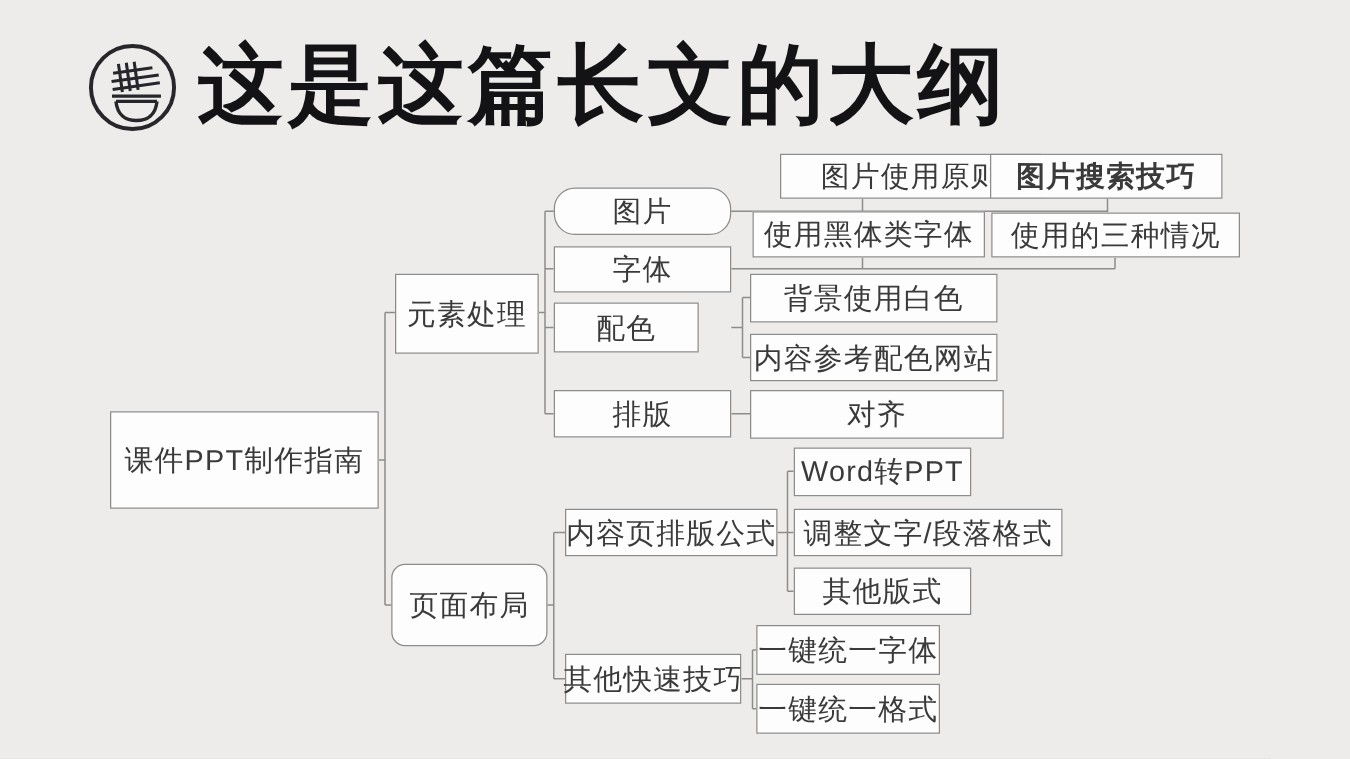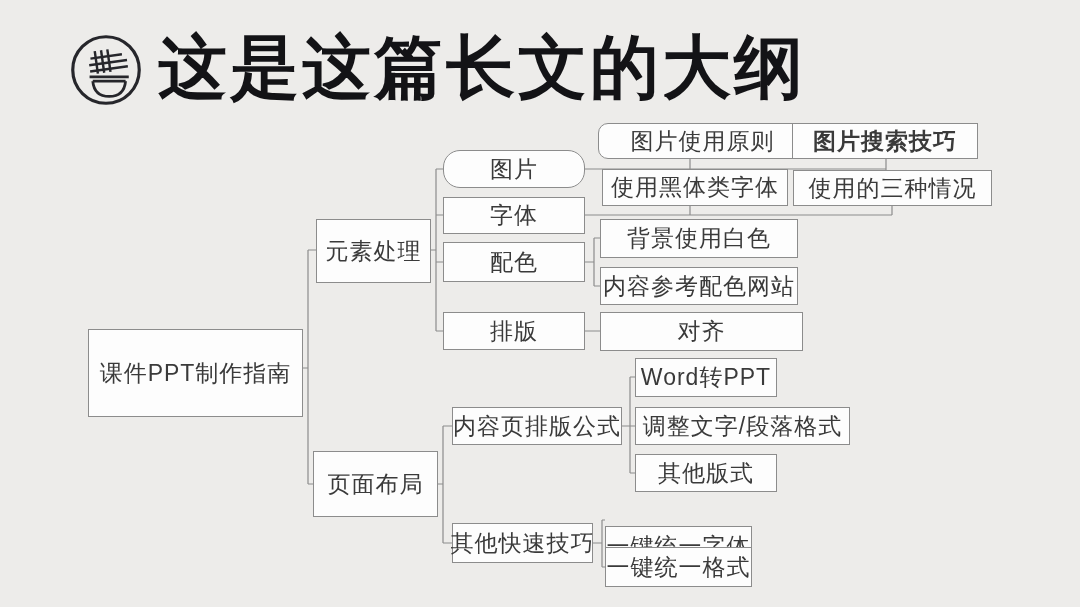--- a/index.html
+++ b/index.html
@@ -55,44 +55,44 @@
       M431 250 H436 M436 169 V331 M436 169 H443 M436 215 H443 M436 262 H443 M436 331 H443
       M585 169 H886 M690 159 V169 M886 158 V170
       M585 215 H892 M690 206 V215 M892 206 V215
       M585 262 H594 M594 238 V286 M594 238 H600 M594 286 H600
       M585 331 H600
       M438 484 H443 M443 426 V543 M443 426 H452 M443 543 H452
       M622 426 H630 M630 377 V473 M630 377 H635 M630 426 H635 M630 473 H635
       M593 543 H602 M602 520 V567 M602 520 H605 M602 567 H605"></path>
   </svg>
 
-  <div class="node" style="left:88px;top:329px;width:215px;height:88px;">课件PPT制作指南</div>
+  <div class="node" style="left:88px;top:329px;width:215px;height:78px;">课件PPT制作指南</div>
 
   <div class="node" style="left:316px;top:219px;width:115px;height:64px;">元素处理</div>
-  <div class="node" style="left:313px;top:451px;width:125px;height:66px;">页面布局</div>
+  <div class="node" style="left:313px;top:451px;width:125px;height:66px;border-radius:11px;">页面布局</div>
 
   <div class="node" style="left:443px;top:150px;width:142px;height:38px;border-radius:17px;">图片</div>
   <div class="node" style="left:443px;top:197px;width:142px;height:37px;">字体</div>
-  <div class="node" style="left:443px;top:242px;width:142px;height:40px;">配色</div>
+  <div class="node" style="left:443px;top:242px;width:116px;height:40px;">配色</div>
   <div class="node" style="left:443px;top:312px;width:142px;height:38px;">排版</div>
 
-  <div class="node" style="left:598px;top:123px;width:209px;height:36px;border-radius:10px;">图片使用原则</div>
+  <div class="node" style="left:624px;top:123px;width:209px;height:36px;">图片使用原则</div>
   <div class="node" style="left:792px;top:123px;width:186px;height:36px;font-weight:bold;">图片搜索技巧</div>
 
   <div class="node" style="left:602px;top:169px;width:186px;height:37px;">使用黑体类字体</div>
   <div class="node" style="left:793px;top:170px;width:199px;height:36px;">使用的三种情况</div>
 
   <div class="node" style="left:600px;top:219px;width:198px;height:39px;">背景使用白色</div>
   <div class="node" style="left:600px;top:267px;width:198px;height:38px;">内容参考配色网站</div>
 
   <div class="node" style="left:600px;top:312px;width:203px;height:39px;">对齐</div>
 
   <div class="node" style="left:452px;top:407px;width:170px;height:38px;">内容页排版公式</div>
   <div class="node" style="left:452px;top:523px;width:141px;height:40px;">其他快速技巧</div>
 
   <div class="node" style="left:635px;top:358px;width:142px;height:39px;">Word转PPT</div>
   <div class="node" style="left:635px;top:407px;width:215px;height:38px;">调整文字/段落格式</div>
   <div class="node" style="left:635px;top:454px;width:142px;height:38px;">其他版式</div>
 
-  <div class="node" style="left:605px;top:500px;width:147px;height:40px;margin-top:26px;">一键统一字体</div>
+  <div class="node" style="left:605px;top:500px;width:147px;height:40px;">一键统一字体</div>
   <div class="node" style="left:605px;top:547px;width:147px;height:40px;">一键统一格式</div>
 
 </div>
 
 </body></html>

